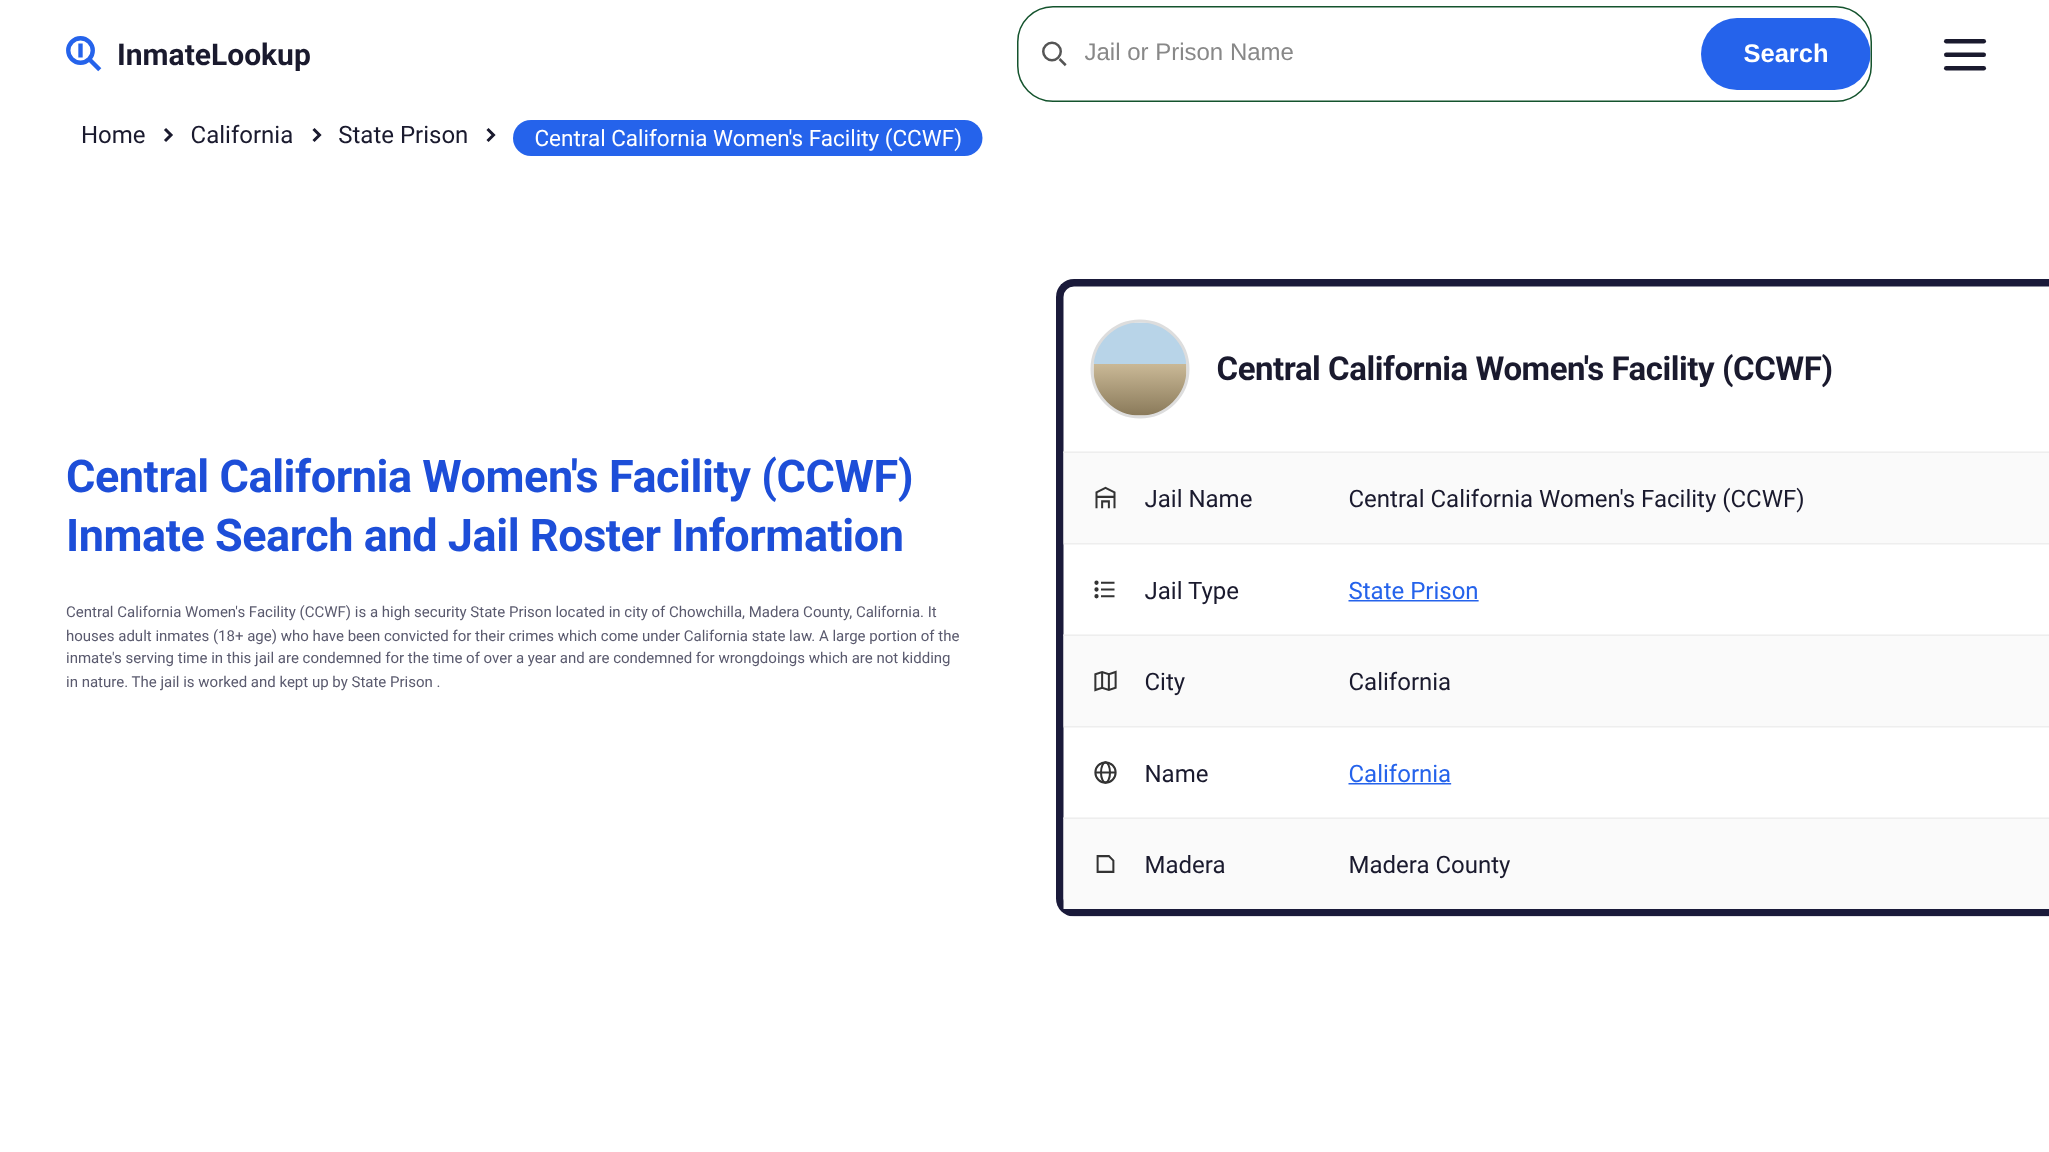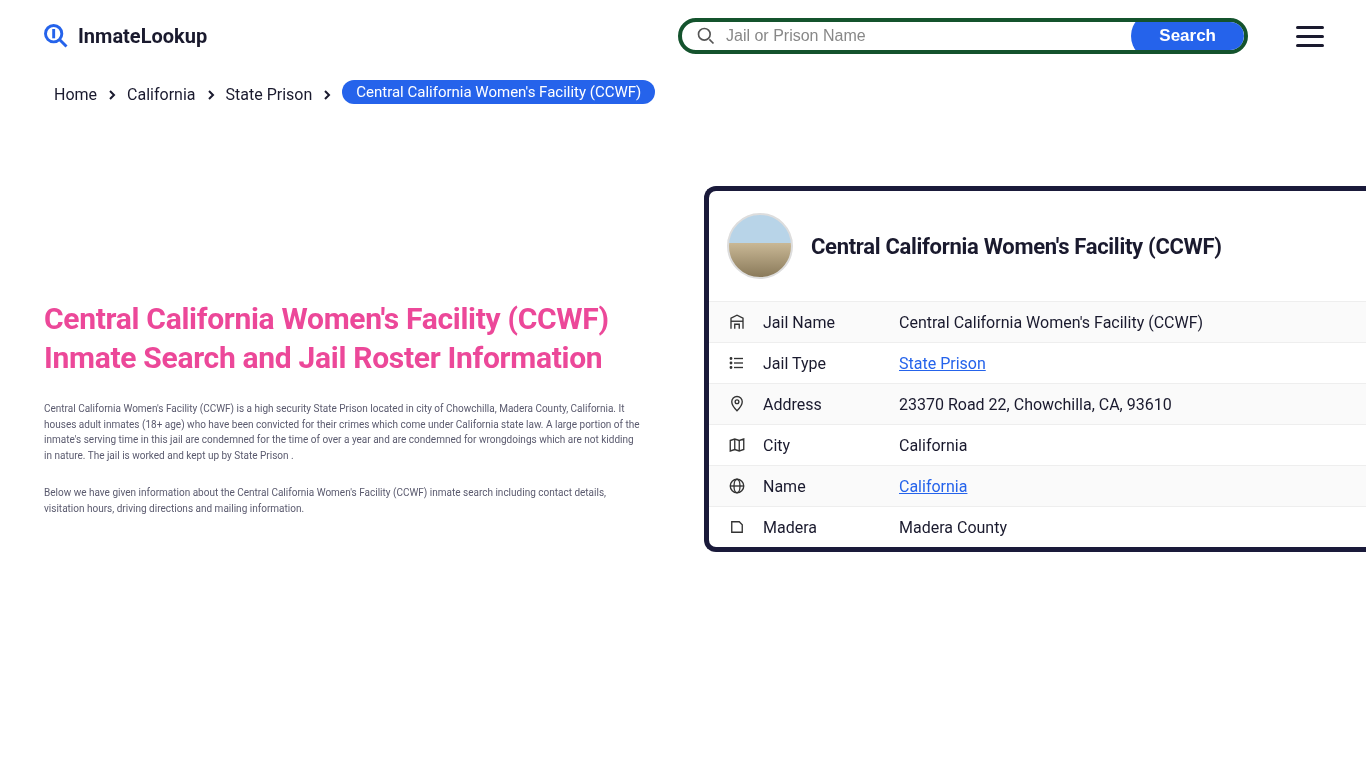--- a/index.html
+++ b/index.html
@@ -39,22 +39,22 @@
     }
     .header-right {
       display: flex;
       align-items: center;
       gap: 48px;
     }
     .search-container {
       display: flex;
       align-items: center;
       width: 570px;
-      height: 36px;
-      border: 4px solid #14532d;
+      height: 64px;
+      border: 1px solid #14532d;
       border-radius: 24px;
       overflow: hidden;
     }
     .search-input-wrap {
       display: flex;
       align-items: center;
       flex: 1;
       padding: 0 14px;
       gap: 10px;
     }
@@ -88,21 +88,21 @@
     }
     .menu-icon span {
       display: block;
       width: 28px;
       height: 3px;
       background: #1a1a2e;
       border-radius: 2px;
     }
     .breadcrumbs {
       display: flex;
-      align-items: flex-end;
+      align-items: flex-start;
       padding: 8px 54px 20px 54px;
       gap: 10px;
       font-size: 16px;
     }
     .breadcrumb-item {
       color: #1a1a2e;
       text-decoration: none;
       cursor: pointer;
     }
     .breadcrumb-current {
@@ -123,21 +123,21 @@
       align-items: flex-start;
     }
     .left-col {
       width: 600px;
       padding-top: 175px;
     }
     .page-title {
       font-size: 30px;
       font-weight: 700;
       line-height: 1.3;
-      color: #ec4899;
+      color: #1d4ed8;
       margin-bottom: 24px;
       letter-spacing: -0.3px;
     }
     .body-text {
       font-size: 10px;
       line-height: 1.55;
       color: #5a5a6e;
       margin-bottom: 22px;
     }
     .right-col {
@@ -167,21 +167,21 @@
     }
     .card-title {
       font-size: 22px;
       font-weight: 700;
       color: #1a1a2e;
       letter-spacing: -0.3px;
     }
     .info-row {
       display: flex;
       align-items: center;
-      padding: 10px 18px;
+      padding: 20px 18px;
       gap: 16px;
       border-top: 1px solid #eee;
       font-size: 16px;
     }
     .info-row:nth-child(odd) {
       background: #fafafa;
     }
     .row-icon {
       width: 20px;
       height: 20px;
@@ -258,21 +258,20 @@
         <path d="M3 1 L7 5 L3 9"></path>
       </svg>
   </span>
   <span class="breadcrumb-current">Central California Women's Facility (CCWF)</span>
 </div>
 
 <div class="main">
   <div class="left-col">
     <h1 class="page-title">Central California Women's Facility (CCWF) Inmate Search and Jail Roster Information</h1>
     <p class="body-text">Central California Women's Facility (CCWF) is a high security State Prison located in city of Chowchilla, Madera County, California. It houses adult inmates (18+ age) who have been convicted for their crimes which come under California state law. A large portion of the inmate's serving time in this jail are condemned for the time of over a year and are condemned for wrongdoings which are not kidding in nature. The jail is worked and kept up by State Prison .</p>
-    <p class="body-text">Below we have given information about the Central California Women's Facility (CCWF) inmate search including contact details, visitation hours, driving directions and mailing information.</p>
   </div>
   <div class="right-col">
     <div class="info-card">
       <div class="card-header">
         <div class="card-avatar"></div>
         <div class="card-title">Central California Women's Facility (CCWF)</div>
       </div>
       <div id="rows-container">
           <div class="info-row">
             <div class="row-icon">
@@ -295,30 +294,20 @@
                 <circle cx="4" cy="12" r="1" fill="#333"></circle>
                 <circle cx="4" cy="18" r="1" fill="#333"></circle>
               </svg>
             </div>
             <div class="row-label">Jail Type</div>
             <div class="row-value link">State Prison</div>
           </div>
           <div class="info-row">
             <div class="row-icon">
               <svg width="18" height="18" viewBox="0 0 24 24" fill="none" stroke="#333" stroke-width="1.8">
-                <path d="M12 21s-7-7-7-12a7 7 0 0114 0c0 5-7 12-7 12z"></path>
-                <circle cx="12" cy="9" r="2.5"></circle>
-              </svg>
-            </div>
-            <div class="row-label">Address</div>
-            <div class="row-value">23370 Road 22, Chowchilla, CA, 93610</div>
-          </div>
-          <div class="info-row">
-            <div class="row-icon">
-              <svg width="18" height="18" viewBox="0 0 24 24" fill="none" stroke="#333" stroke-width="1.8">
                 <path d="M3 6l6-2 6 2 6-2v14l-6 2-6-2-6 2V6z"></path>
                 <line x1="9" y1="4" x2="9" y2="18"></line>
                 <line x1="15" y1="6" x2="15" y2="20"></line>
               </svg>
             </div>
             <div class="row-label">City</div>
             <div class="row-value">California</div>
           </div>
           <div class="info-row">
             <div class="row-icon">

